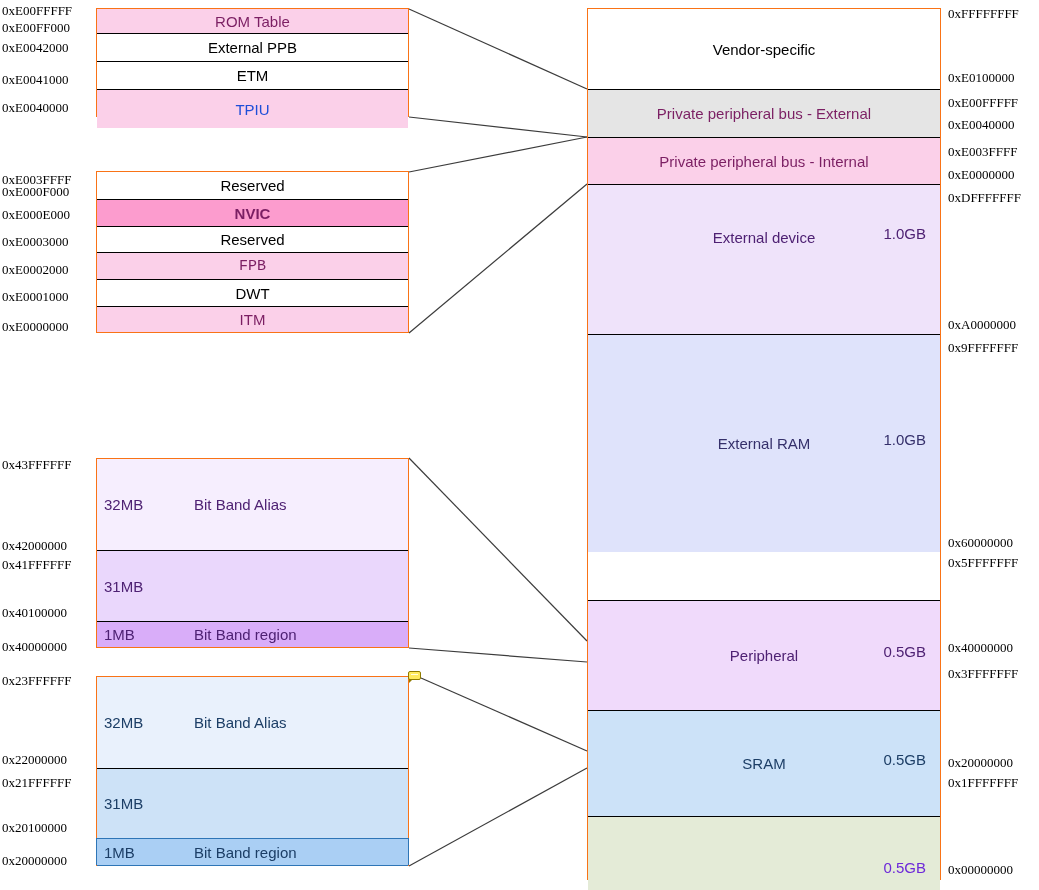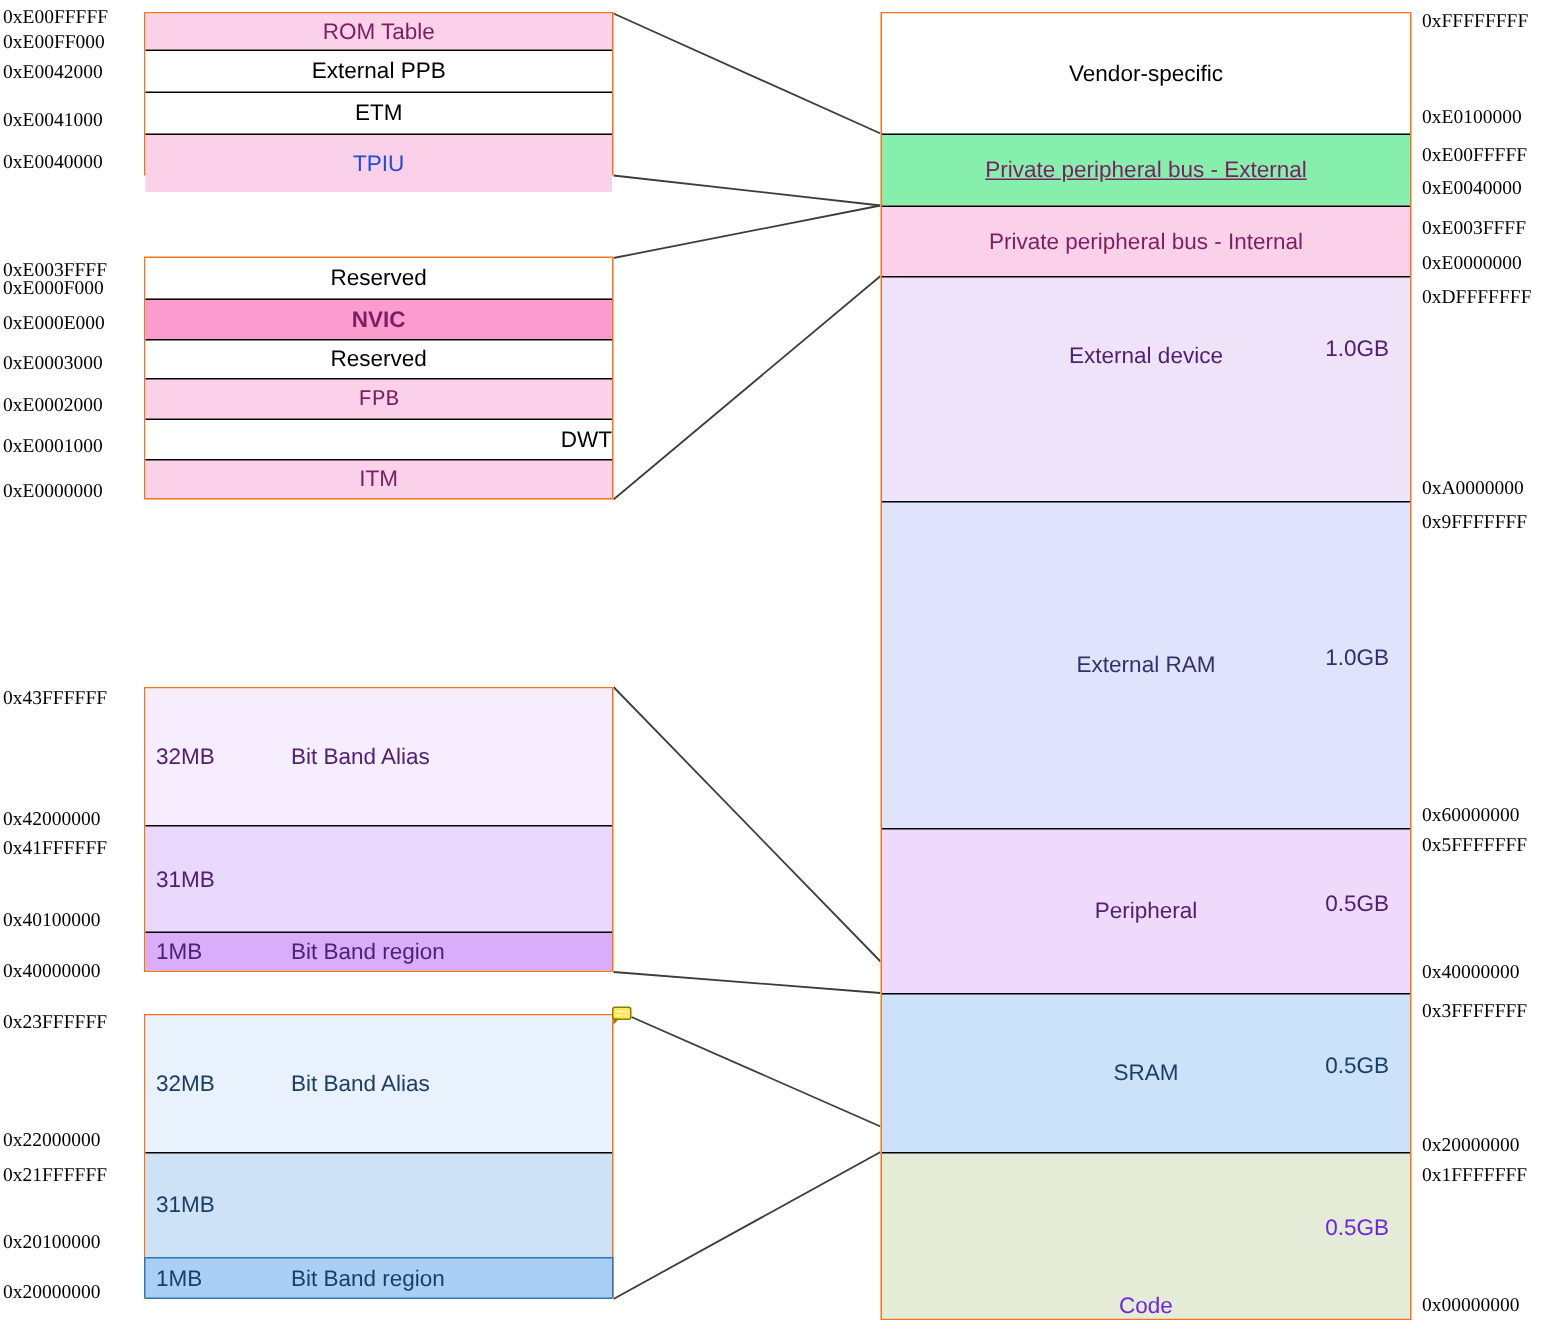--- a/index.html
+++ b/index.html
@@ -100,21 +100,21 @@
       </div>
     <div class="row" style="height: 27px; background-color: rgb(252, 156, 206); color: rgb(123, 31, 99); font-weight: bold;">
         <span>NVIC</span>
       </div>
     <div class="row" style="height: 26px; background-color: rgb(255, 255, 255); color: rgb(0, 0, 0);">
         <span>Reserved</span>
       </div>
     <div class="row" style="height: 27px; background-color: rgb(251, 208, 233); color: rgb(123, 31, 99); font-family: Liberation Mono, monospace;">
         <span>FPB</span>
       </div>
-    <div class="row" style="height: 27px; background-color: rgb(255, 255, 255); color: rgb(0, 0, 0); justify-content: flex-end;">
+    <div class="row" style="height: 27px; background-color: rgb(255, 255, 255); color: rgb(0, 0, 0);">
         <span>DWT</span>
       </div>
     <div class="row" style="height: 26px; background-color: rgb(251, 208, 233); color: rgb(123, 31, 99);">
         <span>ITM</span>
       </div>
   </div>
 
   <div class="addr" style="top:457px">0x43FFFFFF</div>
   <div class="addr" style="top:538px">0x42000000</div>
   <div class="addr" style="top:557px">0x41FFFFFF</div>
@@ -156,35 +156,35 @@
       <span class="bb-label">Bit Band region</span>
     </div>
   </div>
 
   <div class="note"></div>
 
   <div class="box" style="left:587px;top:8px;width:354px;height:872px">
     <div class="region" style="height: 80px; background-color: rgb(255, 255, 255); color: rgb(0, 0, 0);">
       <span class="region-name">Vendor-specific</span>
     </div>
-    <div class="region" style="height: 48px; background-color: #86efac; color: rgb(123, 31, 99); text-decoration: underline;">
+    <div class="region" style="height: 48px; background-color: #e5e5e5; color: rgb(123, 31, 99);">
       <span class="region-name">Private peripheral bus - External</span>
     </div>
     <div class="region" style="height: 47px; background-color: rgb(251, 208, 233); color: rgb(123, 31, 99);">
       <span class="region-name">Private peripheral bus - Internal</span>
     </div>
     <div class="region lift" style="height: 150px; background-color: rgb(239, 227, 250); color: rgb(78, 33, 115);">
       <span class="region-name">External device</span>
       <span class="region-size">1.0GB</span>
     </div>
     <div class="region" style="height: 218px; background-color: rgb(223, 227, 251); color: rgb(53, 48, 107);">
       <span class="region-name">External RAM</span>
       <span class="region-size">1.0GB</span>
     </div>
-    <div class="region" style="height: 110px; background-color: rgb(240, 218, 251); color: rgb(78, 33, 115);">
+    <div class="region" style="height: 110px; background-color: rgb(240, 218, 251); color: rgb(78, 33, 115); margin-top: 48px;">
       <span class="region-name">Peripheral</span>
       <span class="region-size">0.5GB</span>
     </div>
     <div class="region" style="height: 106px; background-color: rgb(204, 226, 248); color: rgb(28, 62, 102);">
       <span class="region-name">SRAM</span>
       <span class="region-size">0.5GB</span>
     </div>
     <div class="region" style="height: 111px; background-color: rgb(228, 235, 215); color: #6d28d9; align-items: flex-end;">
       <span class="region-name">Code</span>
       <span class="region-size">0.5GB</span>

